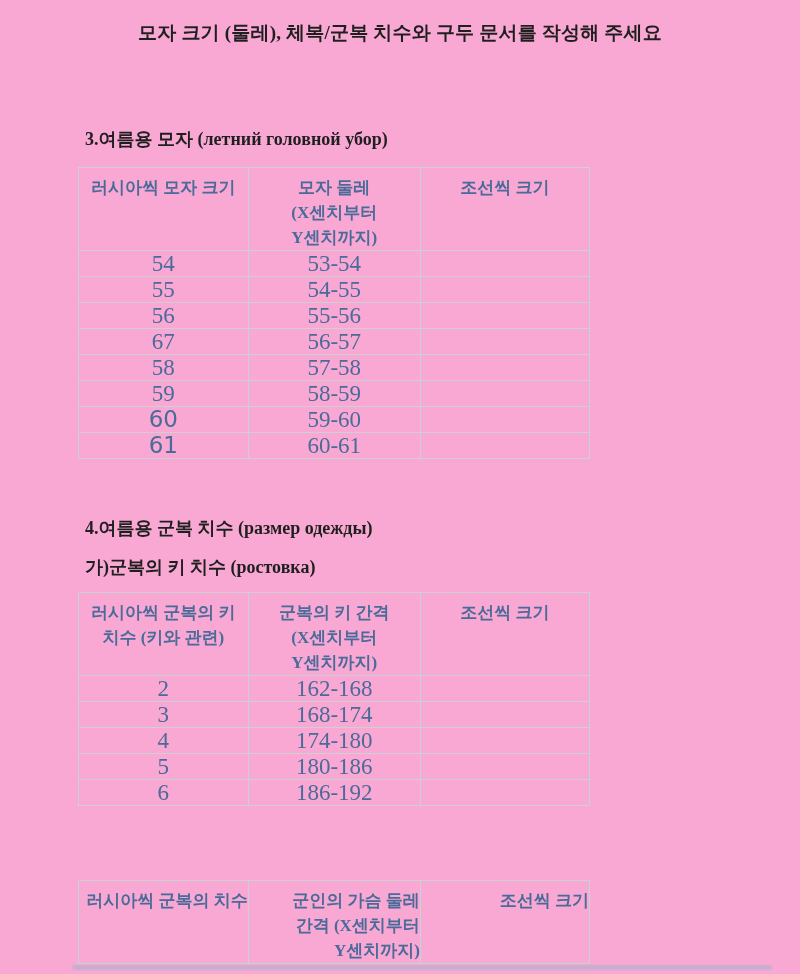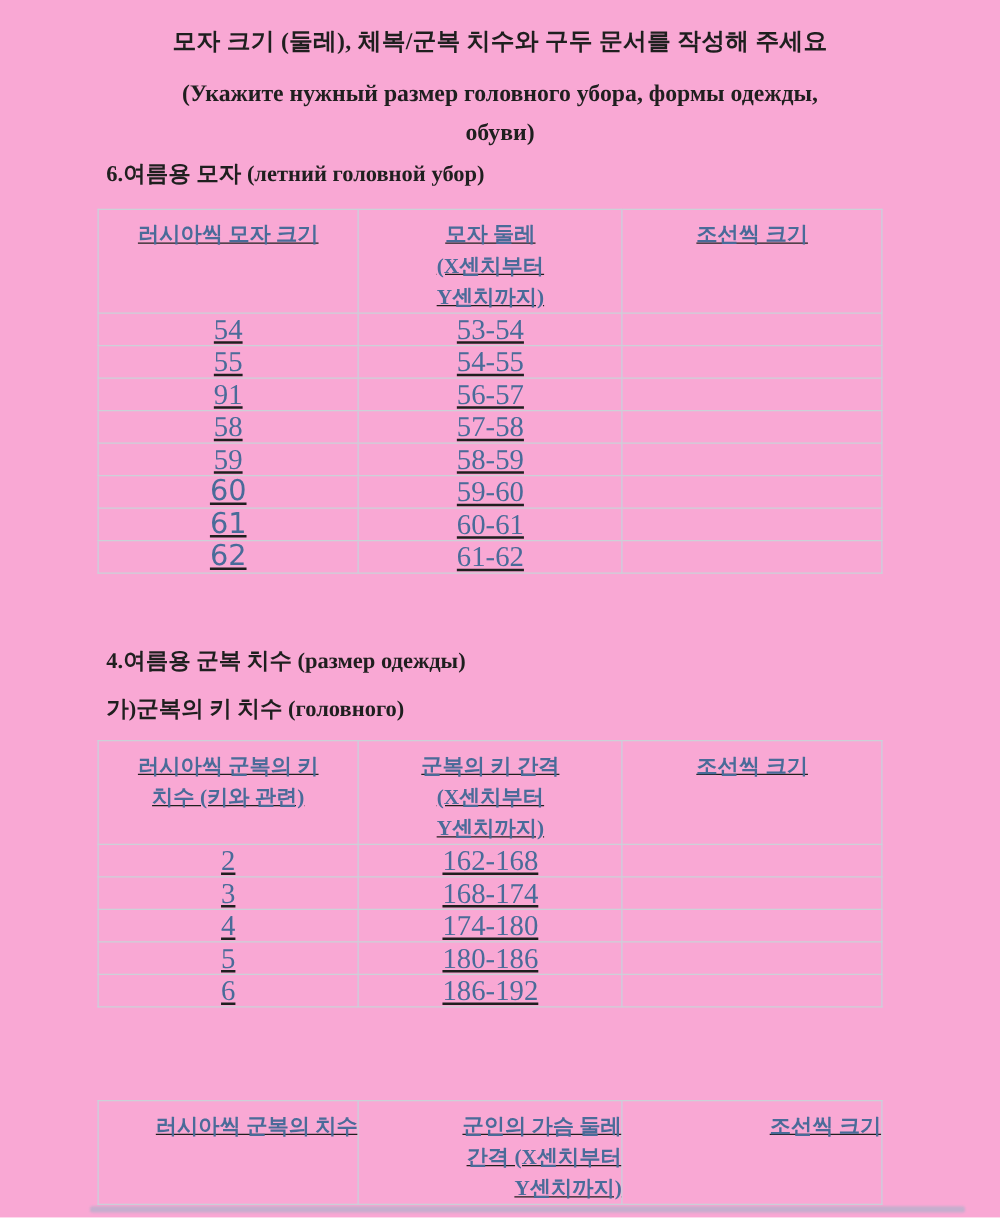--- a/index.html
+++ b/index.html
@@ -46,24 +46,23 @@
     white-space: pre-line;
   }
   #h-sec1 { top: 127px; }
   #h-sec2 { top: 516px; }
   #h-sec2a { top: 555px; }
   #h-sec2b { top: 843px; }
 
   table.sz {
     position: absolute;
     left: 78px;
-    width: 628px;
+    width: 512px;
     border-collapse: collapse;
     table-layout: fixed;
-    text-decoration: underline;
   }
   #table1 { top: 167px; }
   #table2 { top: 592px; }
   #table3 { top: 880px; }
 
   table.sz th, table.sz td {
     border: 1px solid #c7d1db;
     border-top-color: #ccd1d8;
     border-bottom-color: #ccd1d8;
     padding: 0;
@@ -107,24 +106,22 @@
     border-radius: 2px;
     filter: blur(1px);
   }
 </style>
 </head>
 <body>
 
 <div class="page">
 
   <div class="doc-title">모자 크기 (둘레), 체복/군복 치수와 구두 문서를 작성해 주세요</div>
-  <div class="doc-subtitle">(Укажите нужный  размер головного убора, формы одежды,
-обуви)</div>
-
-  <div class="section-heading" id="h-sec1">6.여름용 모자 (летний  головной  убор)</div>
+
+  <div class="section-heading" id="h-sec1">3.여름용 모자 (летний  головной  убор)</div>
 
   <table class="sz" id="table1">
     <colgroup>
         <col style="width:33.2%">
         <col style="width:33.7%">
         <col style="width:33.1%">
       </colgroup>
     <tbody>
         <tr>
       <th>러시아씩 모자 크기</th>
@@ -137,21 +134,26 @@
       <td>54</td>
       <td>53-54</td>
       <td></td>
     </tr>
     <tr>
       <td>55</td>
       <td>54-55</td>
       <td></td>
     </tr>
     <tr>
-      <td>91</td>
+      <td>56</td>
+      <td>55-56</td>
+      <td></td>
+    </tr>
+    <tr>
+      <td>67</td>
       <td>56-57</td>
       <td></td>
     </tr>
     <tr>
       <td>58</td>
       <td>57-58</td>
       <td></td>
     </tr>
     <tr>
       <td>59</td>
@@ -161,30 +163,25 @@
     <tr>
       <td class="black-val">60</td>
       <td>59-60</td>
       <td></td>
     </tr>
     <tr>
       <td class="black-val">61</td>
       <td>60-61</td>
       <td></td>
     </tr>
-    <tr>
-      <td class="black-val">62</td>
-      <td>61-62</td>
-      <td></td>
-    </tr>
   </tbody>
     </table>
 
   <div class="section-heading" id="h-sec2">4.여름용 군복 치수 (размер одежды)</div>
-  <div class="section-heading" id="h-sec2a">가)군복의 키 치수 (головного)</div>
+  <div class="section-heading" id="h-sec2a">가)군복의 키 치수 (ростовка)</div>
 
   <table class="sz" id="table2">
     <colgroup>
         <col style="width:33.2%">
         <col style="width:33.7%">
         <col style="width:33.1%">
       </colgroup>
     <tbody>
         <tr>
       <th>러시아씩 군복의 키

